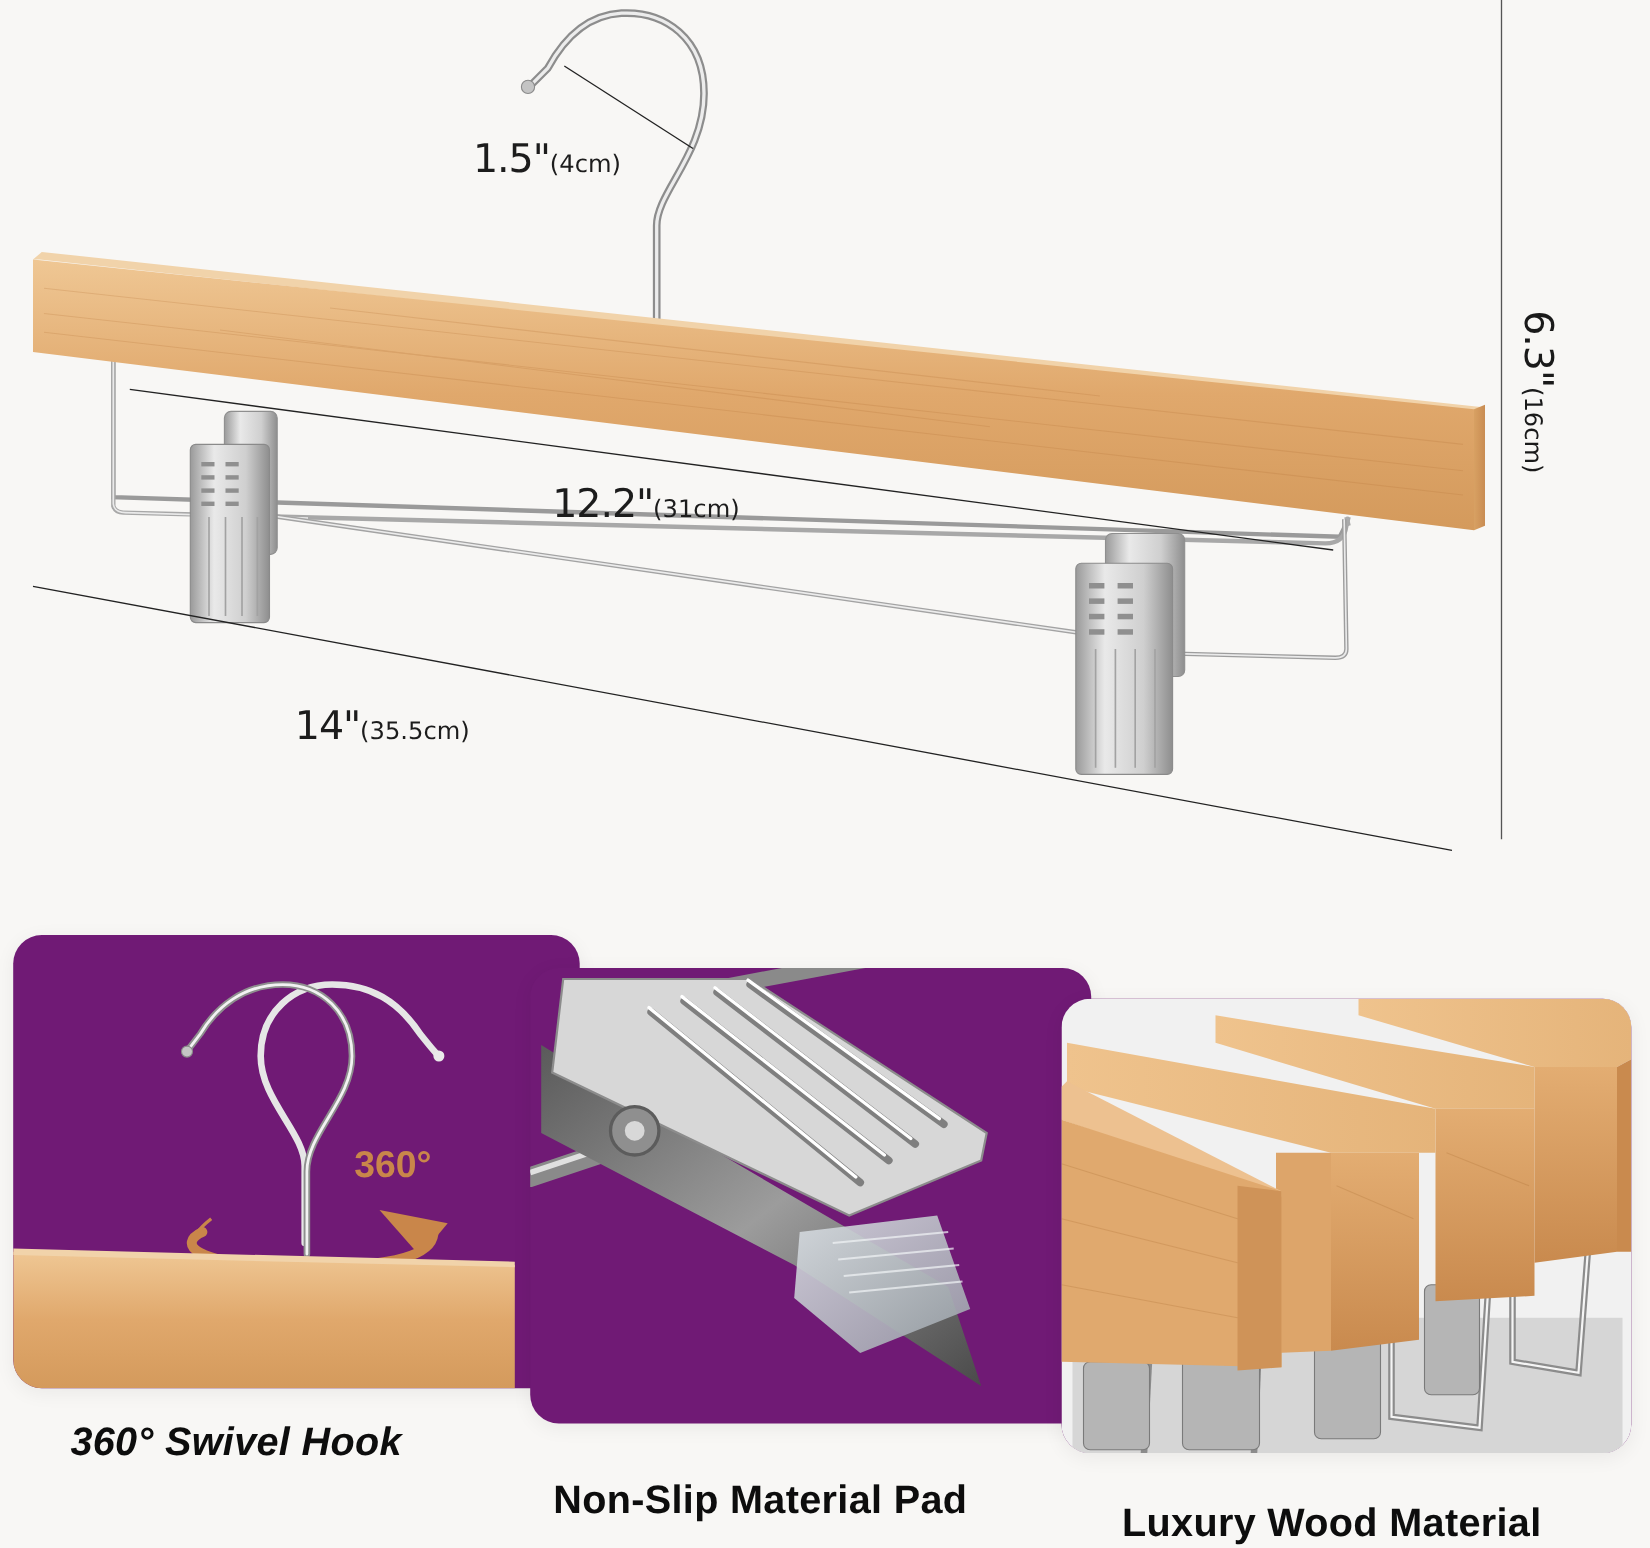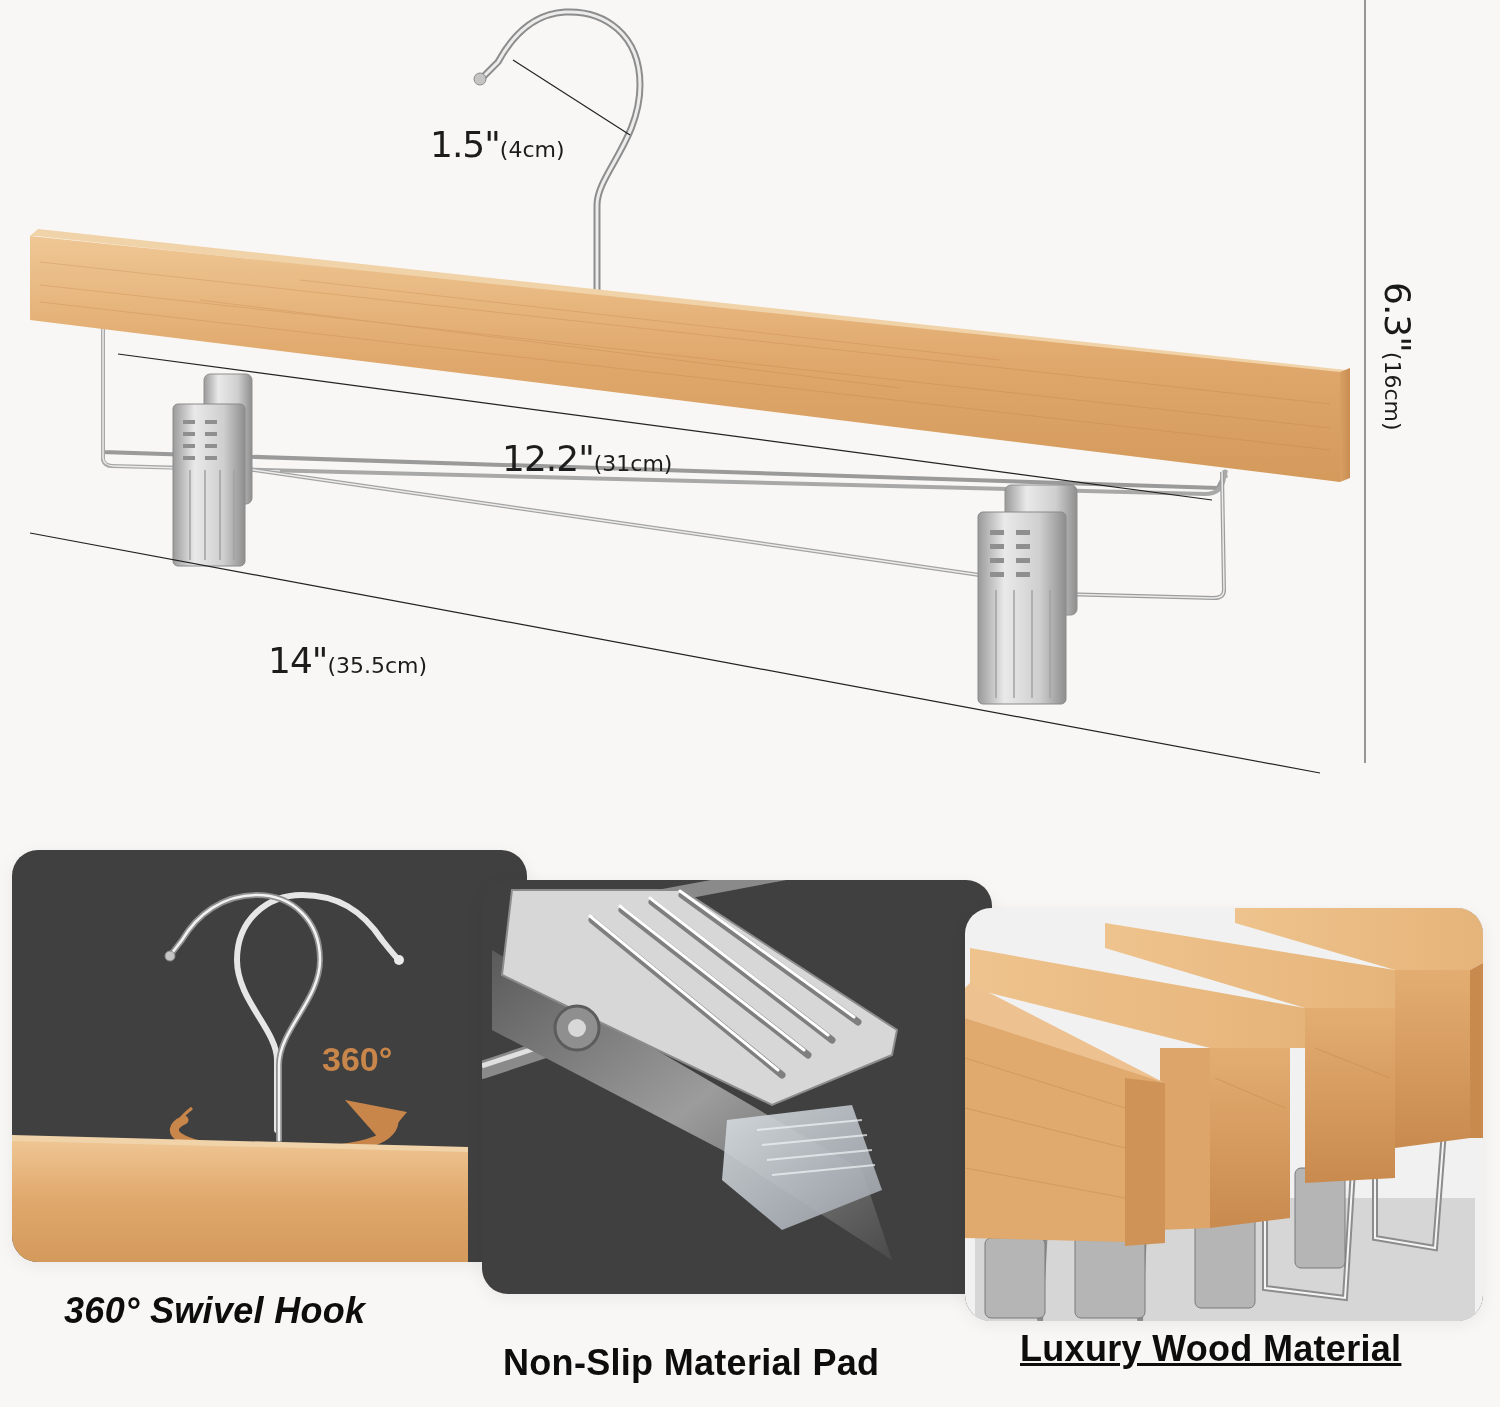--- a/index.html
+++ b/index.html
@@ -17,21 +17,21 @@
     .dim-small { font-size: 22px; font-family: "DejaVu Sans", sans-serif; }
 
     .label-vert {
       position: absolute; left: 1368px; top: 282px;
       transform-origin: 0 0; transform: translate(50px, 0) rotate(90deg);
       white-space: nowrap;
     }
 
     .panel {
       position: absolute; border-radius: 26px; overflow: hidden;
-      background: #404040;
+      background: #701a75;
       box-shadow: 0 4px 18px rgba(0,0,0,0.06);
     }
     .caption {
       position: absolute; white-space: nowrap;
       font-family: "Liberation Sans", sans-serif; font-weight: bold;
       font-size: 36px; color: #0d0d0d; letter-spacing: 0.3px;
     }
     .deg-label {
       position: absolute; font-family: "Liberation Sans", sans-serif; font-weight: bold;
       font-size: 34px; color: #c9864a;
@@ -285,13 +285,13 @@
     <polygon points="160,170 200,175 200,335 160,338" fill="#cf9358"></polygon>
     <g opacity="0.2" stroke="#9a5d22" stroke-width="1">
       <line x1="0" y1="150" x2="160" y2="200"></line>
       <line x1="0" y1="200" x2="160" y2="240"></line>
       <line x1="0" y1="260" x2="160" y2="290"></line>
       <line x1="250" y1="170" x2="320" y2="200"></line>
       <line x1="350" y1="140" x2="425" y2="170"></line>
     </g>
   </svg>
 </div>
-<div class="caption" style="left:1020px;top:1328px;text-decoration:underline;">Luxury Wood Material</div>
+<div class="caption" style="left:1020px;top:1363px;">Luxury Wood Material</div>
 
 </body></html>

